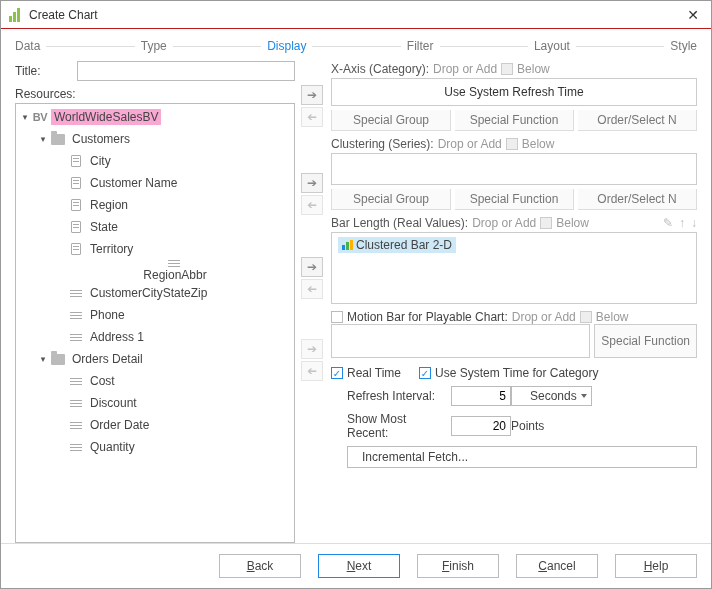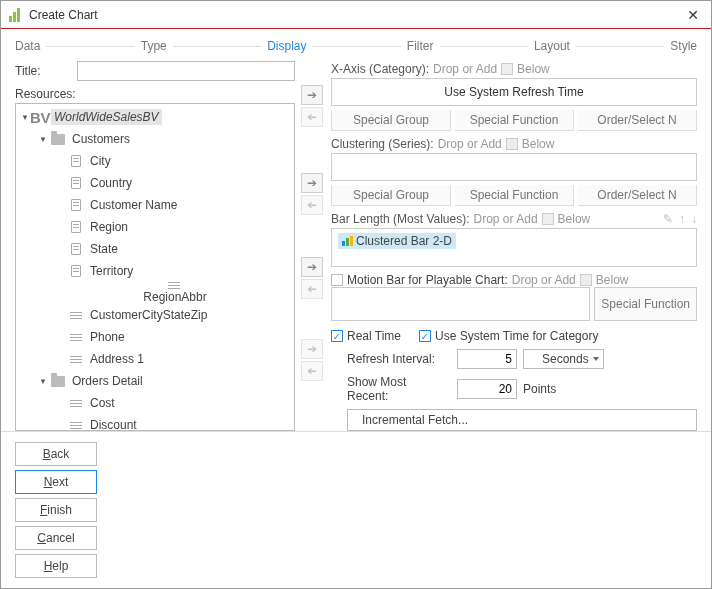--- a/index.html
+++ b/index.html
@@ -23,28 +23,28 @@
   .title-row { display: flex; align-items: center; gap: 4px; margin-bottom: 6px; }
   .title-row label { width: 58px; }
   .title-row input { flex: 1; height: 20px; border: 1px solid #bbb; padding: 0 4px; }
   .res-label { margin-bottom: 2px; }
   .tree-wrap { flex: 1; border: 1px solid #bbb; overflow-y: scroll; background: #fff; padding: 2px 0; }
   .tree-node { display: flex; align-items: center; height: 22px; cursor: default; }
   .tree-node .caret { width: 10px; text-align: center; color: #555; font-size: 9px; margin-right: 1px; }
   .tree-node .icon { width: 18px; height: 14px; display: inline-flex; align-items: center; justify-content: center; margin-right: 2px; }
   .folder-icon { width: 14px; height: 11px; background: #bbb; border-radius: 1px; position: relative; }
   .folder-icon::before { content:""; position:absolute; top:-3px; left:0; width:6px; height:3px; background:#bbb; border-radius:1px 1px 0 0; }
-  .bv-icon { font-size: 15px; font-weight: bold; color: #888; letter-spacing: -0.5px; }
+  .bv-icon { font-size: 11px; font-weight: bold; color: #888; letter-spacing: -0.5px; }
   .tag-icon { width: 10px; height: 12px; border: 1px solid #aaa; border-radius: 1px; position: relative; }
   .tag-icon::before{content:"";position:absolute;top:2px;left:1px;right:1px;height:1px;background:#aaa;}
   .tag-icon::after{content:"";position:absolute;top:5px;left:1px;right:1px;height:1px;background:#aaa;}
   .lines-icon { width: 12px; display:flex; flex-direction: column; gap: 2px; }
   .lines-icon span{height:1px;background:#aaa;}
   .tree-label { padding: 1px 3px; }
-  .tree-label.sel { background: #e5e5e5; font-style: italic; }
+  .tree-label.sel { background: #f9a8d4; }
   .mid-col { width: 34px; display: flex; flex-direction: column; align-items: center; padding-top: 22px; gap: 2px; }
   .mid-block { display:flex; flex-direction:column; gap:2px; }
   .arrow-btn { width: 22px; height: 20px; border: 1px solid #ccc; background: #f5f5f5; display:flex; align-items:center; justify-content:center; color:#888; cursor:pointer; }
   .arrow-btn.disabled { opacity: 0.5; cursor: default; }
   .right-col { flex: 1; display: flex; flex-direction: column; padding-left: 2px; overflow: hidden; }
   .section-label { font-size: 11.5px; color: #555; margin: 1px 0 2px; display:flex; align-items:center; gap:4px; }
   .hint { color: #999; }
   .drop-box { border: 1px solid #ccc; min-height: 28px; background: #fff; padding: 4px 6px; display:flex; align-items:center; }
   .drop-big { height: 38px; align-items: flex-start; }
   .drop-box.center { justify-content: center; color: #333; }
@@ -58,27 +58,27 @@
   .chip .bar-icon span:nth-child(1){height:5px;background:#1e88e5}
   .chip .bar-icon span:nth-child(2){height:8px;background:#4caf50}
   .chip .bar-icon span:nth-child(3){height:10px;background:#ffb300}
   .motion-row { display:flex; align-items:center; gap:4px; margin-top:6px;}
   .motion-row .cb{width:12px;height:12px;border:1px solid #bbb;}
   .motion-drop{display:flex;gap:4px;}
   .motion-drop .drop-box{flex:1;height:34px;}
   .sf-btn{border:1px solid #ccc;background:#fafafa;padding:0 6px;height:34px;display:flex;align-items:center;color:#777;cursor:pointer;}
   .check-row{display:flex;gap:18px;align-items:center;margin-top:8px;}
   .cb2{width:12px;height:12px;border:1px solid #1e88e5;display:inline-flex;align-items:center;justify-content:center;color:#1e88e5;font-size:10px;}
-  .form-row{display:flex;align-items:center;gap:6px;margin-top:6px;}
+  .form-row{display:flex;align-items:center;margin-top:6px;}
   .form-row .lbl{width:120px;padding-left:16px;}
   .form-row input{width:60px;height:20px;border:1px solid #bbb;text-align:right;padding:0 4px;}
   .form-row .unit{border:1px solid #bbb;height:20px;padding:0 14px 0 18px;display:flex;align-items:center;position:relative;}
   .form-row .unit::after{content:"";position:absolute;right:4px;top:7px;border-left:3px solid transparent;border-right:3px solid transparent;border-top:4px solid #666;}
   .inc-btn{border:1px solid #bbb;background:#fff;padding:3px 14px;cursor:pointer;margin-left:16px;margin-top:6px;display:inline-block;}
-  .button-bar{border-top:1px solid #ddd;padding:10px 14px;display:flex;justify-content:flex-end;gap:4px;flex-direction:column;}
+  .button-bar{border-top:1px solid #ddd;padding:10px 14px;display:flex;justify-content:flex-end;gap:17px;}
   .btn{width:82px;height:24px;border:1px solid #bbb;background:#fff;cursor:pointer;display:flex;align-items:center;justify-content:center;}
   .btn.primary{border-color:#1e88e5;}
   .btn span{position:relative;}
   .btn .ul{text-decoration:underline;}
   .placeholder-icon{width:12px;height:12px;border:1px solid #ccc;background:#eee;}
   .pencil{color:#bbb;}
 </style>
 </head>
 <body>
 
@@ -136,27 +136,20 @@
             <span class="icon">
               <span class="tag-icon"></span>
             </span>
             <span class="tree-label">City</span>
           </div>
           <div class="tree-node" style="padding-left: 40px;">
             <span class="caret"></span>
             <span class="icon">
               <span class="tag-icon"></span>
             </span>
-            <span class="tree-label">Country</span>
-          </div>
-          <div class="tree-node" style="padding-left: 40px;">
-            <span class="caret"></span>
-            <span class="icon">
-              <span class="tag-icon"></span>
-            </span>
             <span class="tree-label">Customer Name</span>
           </div>
           <div class="tree-node" style="padding-left: 40px;">
             <span class="caret"></span>
             <span class="icon">
               <span class="tag-icon"></span>
             </span>
             <span class="tree-label">Region</span>
           </div>
           <div class="tree-node" style="padding-left: 40px;">
@@ -314,21 +307,21 @@
         <span class="hint">Below</span>
       </div>
       <div class="drop-box" style="height:32px"></div>
       <div class="tab-row">
         <div class="tab">Special Group</div>
         <div class="tab">Special Function</div>
         <div class="tab">Order/Select N</div>
       </div>
 
       <div class="section-label" style="margin-top:6px">
-        <span>Bar Length (Most Values):</span>
+        <span>Bar Length (Real Values):</span>
         <span class="hint">Drop or Add</span>
         <span class="placeholder-icon"></span>
         <span class="hint">Below</span>
         <span class="row-icons">
           <span class="pencil">✎</span>
           <span>↑</span>
           <span>↓</span>
         </span>
       </div>
       <div class="drop-box drop-big" style="height:72px">

